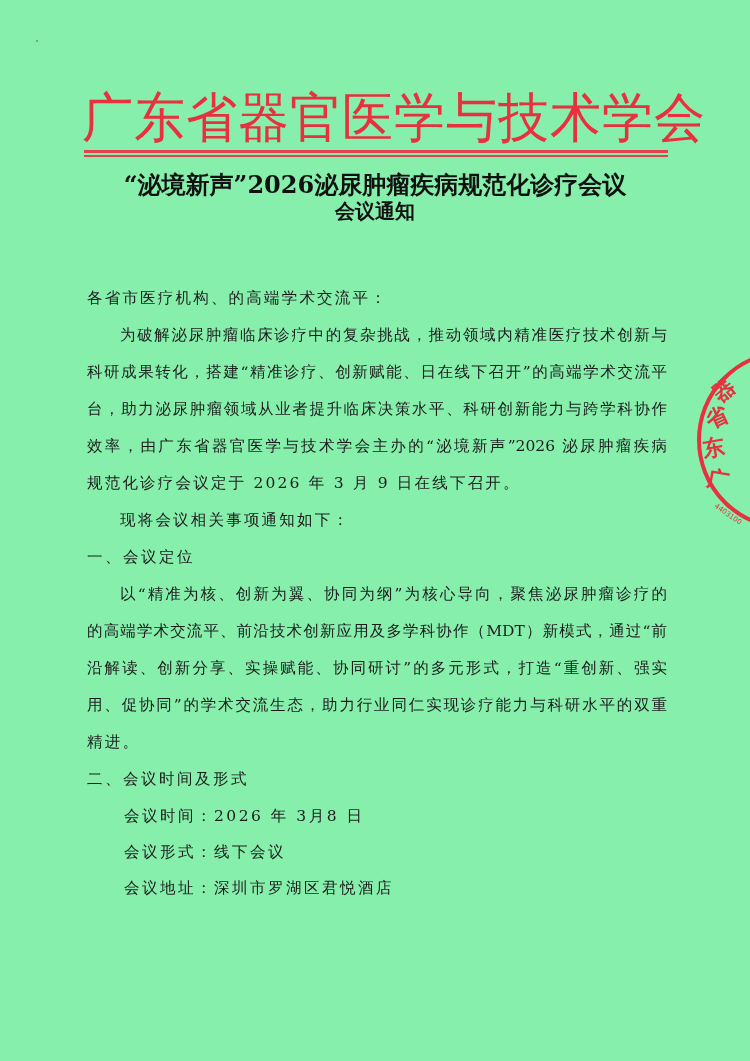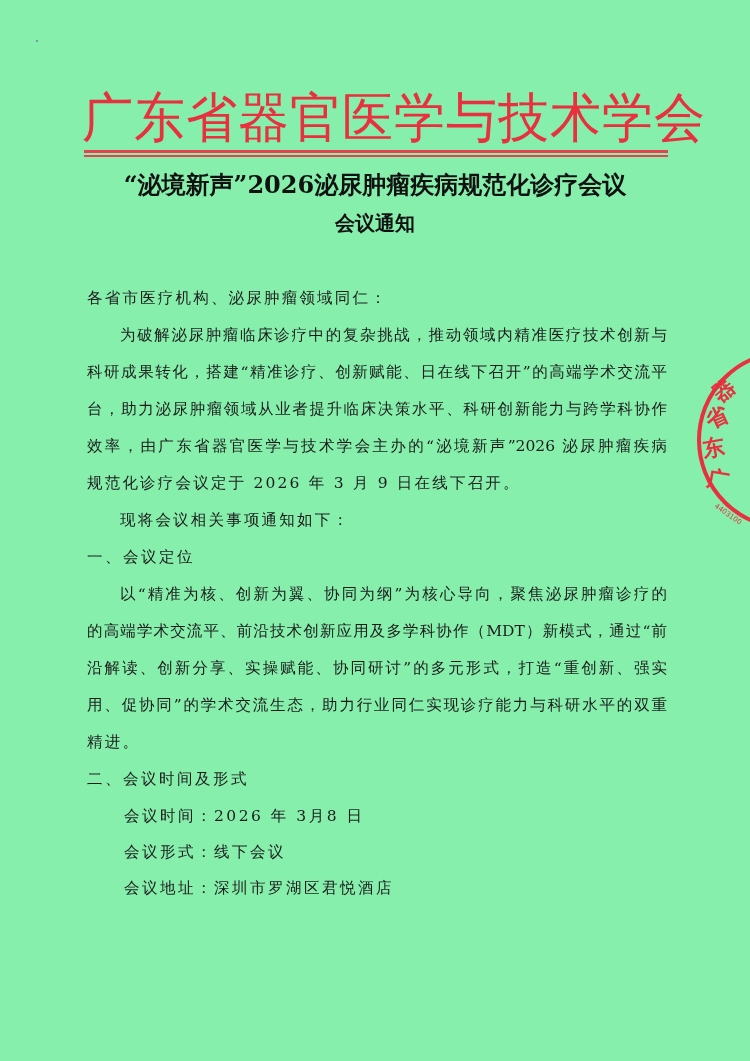--- a/index.html
+++ b/index.html
@@ -3,21 +3,21 @@
 <meta charset="utf-8">
 <style>
   html, body { margin: 0; padding: 0; background: #ffffff; }
   body { width: 750px; height: 1061px; position: relative; overflow: hidden; font-family: "DejaVu Serif", "Liberation Serif", serif; color: #1a1a1a; }
   .page { position: absolute; left: 0; top: 0; width: 750px; height: 1061px; background: #86efac; }
   .speck { position: absolute; left: 36px; top: 40px; width: 2px; height: 2px; background: #6a7fb0; border-radius: 1px; }
   .masthead { position: absolute; left: 82px; top: 88px; width: 590px; text-align: center; color: #e8303f; font-family: "DejaVu Serif", "Liberation Serif", serif; font-size: 51px; line-height: 60px; letter-spacing: 1px; white-space: nowrap; font-weight: normal; transform: scaleY(1.05); }
   .rule-thick { position: absolute; left: 84px; top: 150px; width: 584px; height: 3px; background: #e8404e; }
   .rule-thin { position: absolute; left: 84px; top: 155px; width: 584px; height: 1.5px; background: #e8404e; }
   .title1 { position: absolute; left: 0; width: 750px; top: 170px; text-align: center; font-size: 24px; font-weight: bold; line-height: 30px; color: #111; }
-  .title2 { position: absolute; left: 0; width: 750px; top: 208px; text-align: center; font-size: 20px; font-weight: bold; line-height: 30px; color: #111; }
+  .title2 { position: absolute; left: 0; width: 750px; top: 196px; text-align: center; font-size: 20px; font-weight: bold; line-height: 30px; color: #111; }
   .body { position: absolute; left: 87px; top: 287px; width: 580px; font-size: 15.5px; color: #1c1c1c; }
   .line { height: 37px; line-height: 22px; white-space: nowrap; letter-spacing: 2.2px; }
   .line.justify { text-align: justify; text-align-last: justify; letter-spacing: 0; }
   .indent { padding-left: 33px; }
   .indent.justify { padding-left: 33px; }
   .heading { letter-spacing: 2.5px; }
   .detail { padding-left: 37px; height: 36px; line-height: 22px; white-space: nowrap; letter-spacing: 2.5px; }
   .seal { position: absolute; left: 692px; top: 345px; width: 120px; height: 190px; }
 </style>
 </head>
@@ -27,21 +27,21 @@
   <div class="speck"></div>
 
   <div class="masthead">广东省器官医学与技术学会</div>
   <div class="rule-thick"></div>
   <div class="rule-thin"></div>
 
   <div class="title1">“泌境新声”2026泌尿肿瘤疾病规范化诊疗会议</div>
   <div class="title2">会议通知</div>
 
   <div class="body">
-    <div class="line">各省市医疗机构、泌尿肿瘤领域同仁：</div>
+    <div class="line">各省市医疗机构、的高端学术交流平：</div>
 
     <div class="line indent justify">为破解泌尿肿瘤临床诊疗中的复杂挑战，推动领域内精准医疗技术创新与</div>
     <div class="line justify">科研成果转化，搭建“精准诊疗、创新赋能、日在线下召开”的高端学术交流平</div>
     <div class="line justify">台，助力泌尿肿瘤领域从业者提升临床决策水平、科研创新能力与跨学科协作</div>
     <div class="line justify">效率，由广东省器官医学与技术学会主办的“泌境新声”2026 泌尿肿瘤疾病</div>
     <div class="line">规范化诊疗会议定于 2026 年 3 月 9 日在线下召开。</div>
 
     <div class="line indent">现将会议相关事项通知如下：</div>
 
     <div class="line heading">一、会议定位</div>

